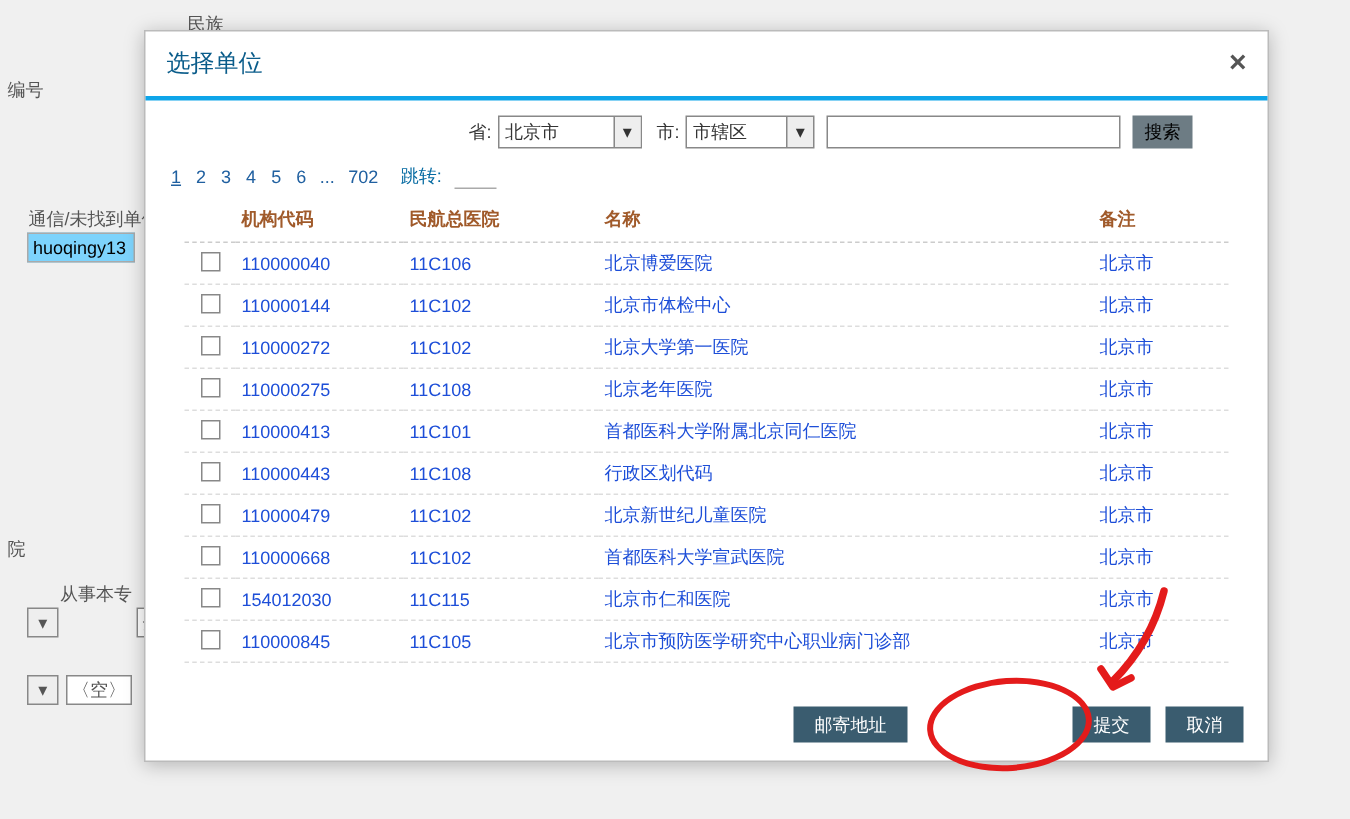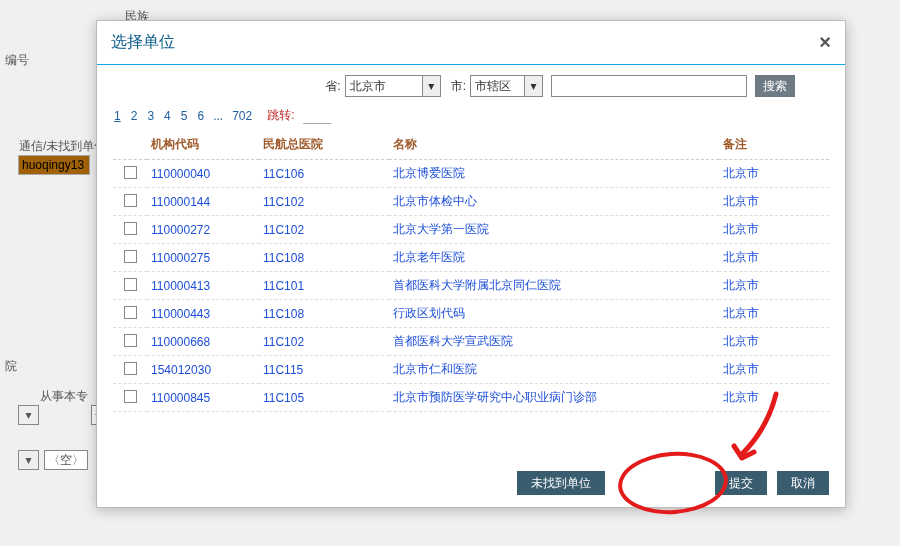--- a/index.html
+++ b/index.html
@@ -21,21 +21,21 @@
       padding: 10px 0 0 0;
       color: #555;
     }
     .bg-label-top { position: absolute; top: 8px; left: 125px; }
     .bg-label-num { position: absolute; top: 52px; left: 5px; }
     .bg-label-addr { position: absolute; top: 138px; left: 19px; }
     .bg-input-addr {
       position: absolute; top: 155px; left: 18px;
       width: 72px; height: 20px;
       border: 1px solid #aaa;
-      background: #a16207;
+      background: #7dd3fc;
       padding: 0 3px;
       font-size: 12px;
     }
     .bg-label-yuan { position: absolute; top: 358px; left: 5px; }
     .bg-label-cong { position: absolute; top: 388px; left: 40px; }
     .bg-label-zhi { position: absolute; top: 450px; left: 50px; font-family: Liberation Serif, serif; }
     .bg-dd1, .bg-dd2, .bg-dd3 {
       position: absolute;
       width: 21px; height: 20px;
       border: 1px solid #888;
@@ -73,21 +73,21 @@
       border: 1px solid #bbb;
       box-shadow: 0 2px 12px rgba(0,0,0,0.25);
       display: flex;
       flex-direction: column;
     }
     .modal-header {
       padding: 10px 14px;
       display: flex;
       justify-content: space-between;
       align-items: center;
-      border-bottom: 1px solid #0ea5e9;
+      border-bottom: 3px solid #0ea5e9;
     }
     .modal-title {
       color: #0a5c8a;
       font-size: 16px;
     }
     .modal-close {
       font-size: 20px;
       color: #555;
       cursor: pointer;
       font-weight: bold;
@@ -104,67 +104,67 @@
       height: 22px;
       border: 1px solid #888;
       background: #fff;
       font-size: 12px;
       position: relative;
       display: flex;
       align-items: center;
       padding: 0 4px;
     }
     .filter-select.province { width: 96px; }
-    .filter-select.city { width: 73px; }
+    .filter-select.city { width: 86px; }
     .sel-arrow {
       position: absolute;
       right: 0; top: 0;
       width: 18px; height: 20px;
       border-left: 1px solid #888;
       background: #eee;
       display: flex; align-items: center; justify-content: center;
     }
     .filter-input {
       width: 196px; height: 22px;
       border: 1px solid #888;
       background: #fff;
       margin-left: 4px;
     }
     .btn-search {
       height: 22px;
       padding: 0 8px;
       background: #6d7c84;
-      color: #ffffff;
+      color: #000000;
       border: none;
       margin-left: 4px;
       cursor: pointer;
       font-size: 12px;
     }
     .modal-pager {
       padding: 2px 16px 6px 16px;
       display: flex;
       align-items: center;
       gap: 8px;
       color: #2060a0;
       font-size: 12px;
     }
     .modal-pager a { color: #2060a0; text-decoration: none; cursor: pointer; margin: 0 1px; }
     .modal-pager .current { text-decoration: underline; }
-    .modal-pager .jump-label { color: #b91c1c; margin-left: 6px; }
+    .modal-pager .jump-label { color: #0369a1; margin-left: 6px; }
     .modal-pager .jump-input {
       width: 28px; height: 16px;
       border: none;
       border-bottom: 1px solid #aaa;
       background: transparent;
     }
 
     .modal-table {
       flex: 1;
       overflow: auto;
-      padding: 0 16px;
+      padding: 0 26px;
     }
     .tbl { width: 100%; border-collapse: collapse; }
     .tbl th {
       text-align: left;
       color: #a05a2a;
       font-weight: bold;
       padding: 6px 4px;
       border-bottom: 1px dashed #ccc;
       font-size: 12px;
     }
@@ -318,20 +318,27 @@
           </tr>
           <tr>
             <td><span class="chk"></span></td>
             <td>110000443</td>
             <td>11C108</td>
             <td>行政区划代码</td>
             <td>北京市</td>
           </tr>
           <tr>
             <td><span class="chk"></span></td>
+            <td>110000479</td>
+            <td>11C102</td>
+            <td>北京新世纪儿童医院</td>
+            <td>北京市</td>
+          </tr>
+          <tr>
+            <td><span class="chk"></span></td>
             <td>110000668</td>
             <td>11C102</td>
             <td>首都医科大学宣武医院</td>
             <td>北京市</td>
           </tr>
           <tr>
             <td><span class="chk"></span></td>
             <td>154012030</td>
             <td>11C115</td>
             <td>北京市仁和医院</td>
@@ -343,21 +350,21 @@
             <td>11C105</td>
             <td>北京市预防医学研究中心职业病门诊部</td>
             <td>北京市</td>
           </tr>
         </tbody>
     </table>
   </div>
 
   <div class="modal-footer">
     <div class="footer-spacer"></div>
-    <button class="btn primary-mid">未找到单位</button>
+    <button class="btn primary-mid">邮寄地址</button>
     <button class="btn">提交</button>
     <button class="btn">取消</button>
   </div>
 </div>
 
 <div class="anno anno-circle"></div>
 <div class="anno anno-arrow">
   <svg width="60" height="90">
     <path d="M48,6 C42,30 30,50 14,66" stroke="#e41b1b" stroke-width="5" fill="none" stroke-linecap="round"></path>
     <path d="M6,58 L14,70 L26,64" stroke="#e41b1b" stroke-width="5" fill="none" stroke-linecap="round" stroke-linejoin="round"></path>

